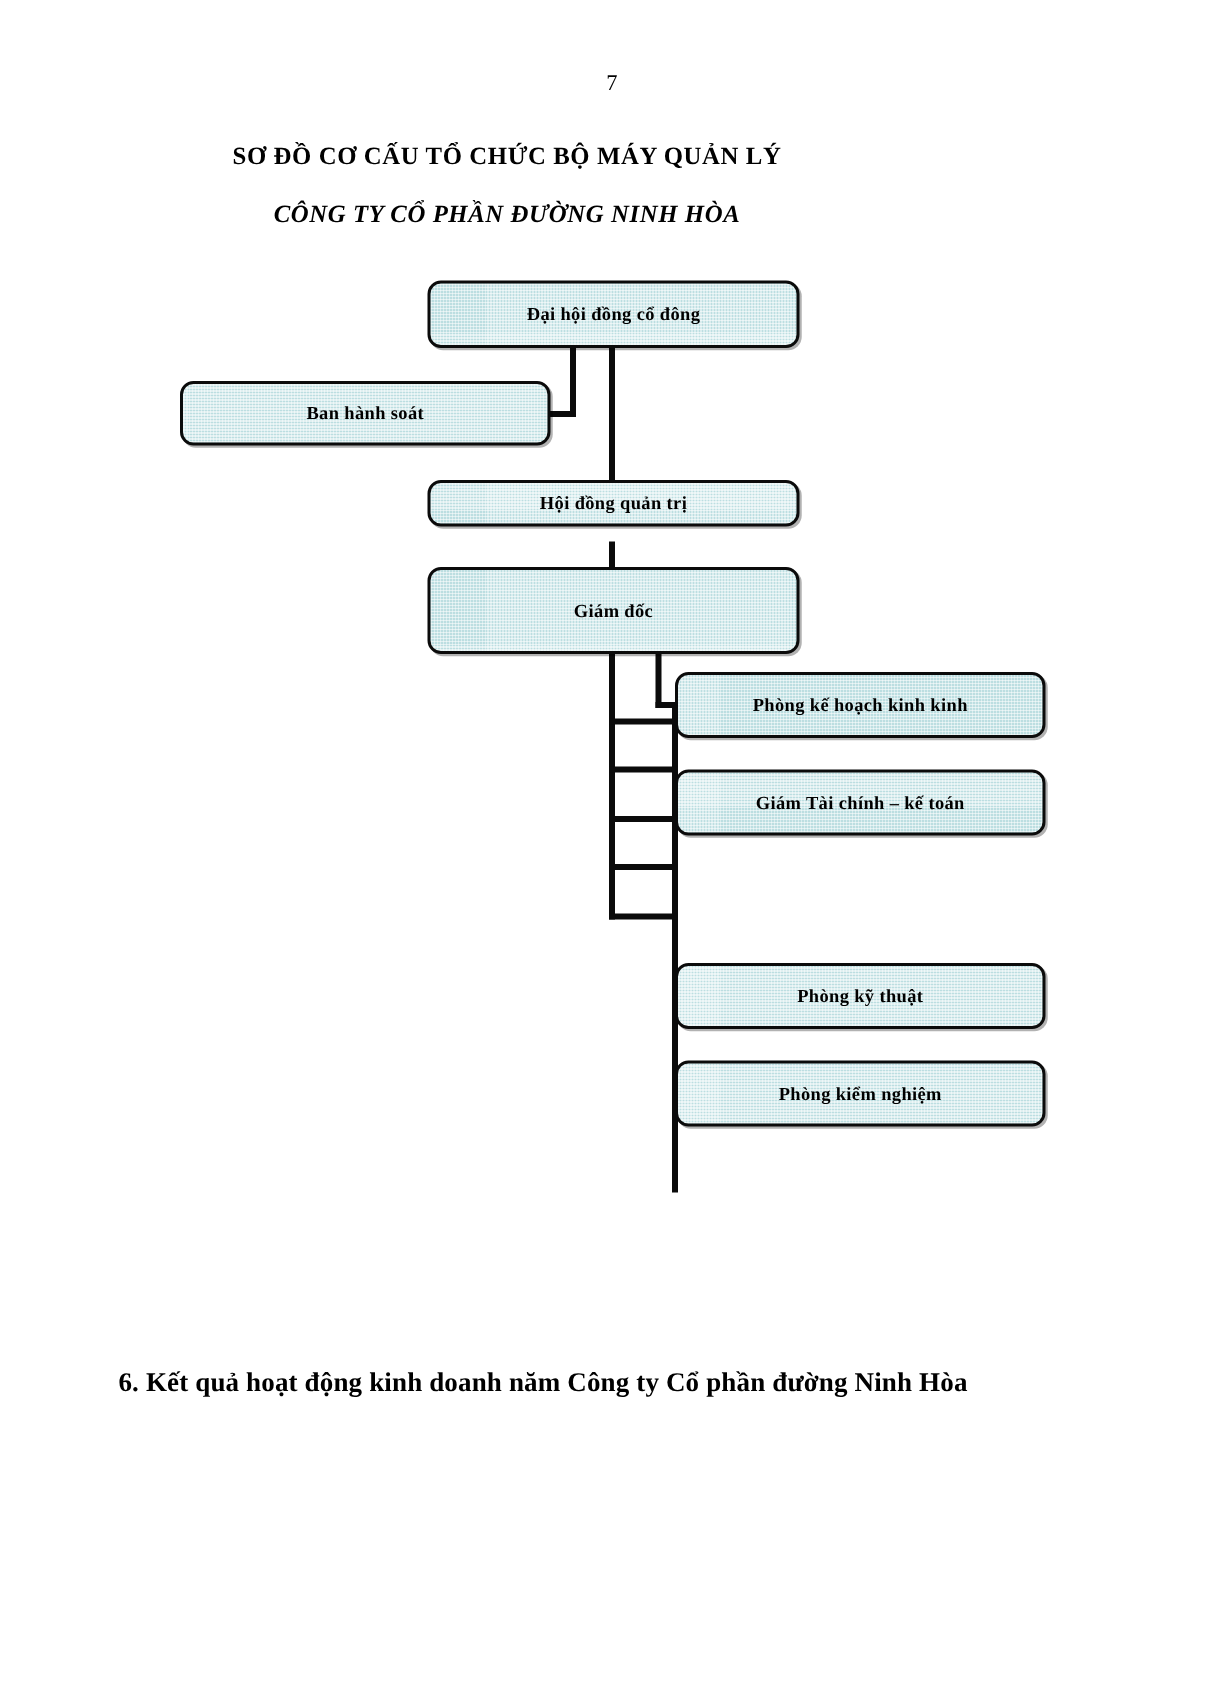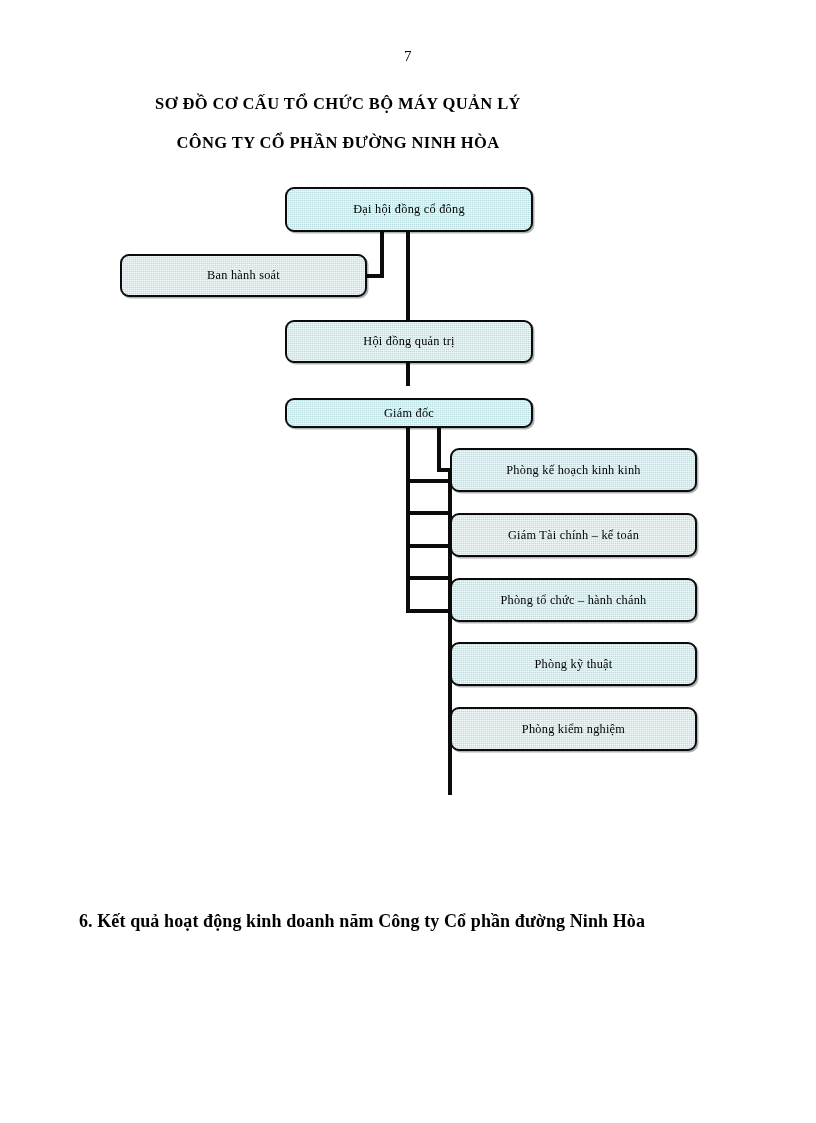--- a/index.html
+++ b/index.html
@@ -32,21 +32,21 @@
   .doc-title {
     position: absolute;
     left: 0;
     width: 676px;
     text-align: center;
     font-weight: bold;
     font-size: 16.5px;
     letter-spacing: 0.4px;
   }
   .doc-title.line1 { top: 94px; }
-  .doc-title.line2 { top: 133px; }
+  .doc-title.line2 { top: 133px; font-style: italic; }
 
   
   .caption {
     position: absolute;
     left: 0;
     top: 911px;
     width: 724px;
     text-align: center;
     font-weight: bold;
     font-size: 18px;
@@ -71,21 +71,21 @@
     background-image:
       repeating-linear-gradient(0deg,
         rgba(255,255,255,0.55) 0px, rgba(255,255,255,0.55) 1px,
         rgba(255,255,255,0) 1px, rgba(255,255,255,0) 2px),
       repeating-linear-gradient(90deg,
         rgba(255,255,255,0.45) 0px, rgba(255,255,255,0.45) 1px,
         rgba(255,255,255,0) 1px, rgba(255,255,255,0) 2px);
     display: flex;
     align-items: center;
     justify-content: center;
-    font-weight: normal;
+    font-weight: bold;
     font-size: 12.3px;
     letter-spacing: 0.25px;
     color: #000000;
     text-align: left;
     box-shadow: 1.5px 1.5px 0 rgba(0,0,0,0.30);
   }
 
   .conn {
     position: absolute;
     background: #0b0b0b;
@@ -124,39 +124,36 @@
     <div class="conn" style="left:406px; top:609px; width:46px; height:4px;"></div>
 
     <div class="node" style="left:285px; top:187px; width:248px; height:45px;">
       <span>Đại hội đồng cổ đông</span>
     </div>
 
     <div class="node" style="left:120px; top:254px; width:247px; height:43px;">
       <span>Ban hành soát</span>
     </div>
 
-    <div class="node" style="left:285px; top:320px; width:248px; height:43px;">
+    <div class="node" style="left:285px; top:320px; width:248px; height:31px;">
       <span>Hội đồng quản trị</span>
     </div>
 
-    <div class="node" style="left:285px; top:398px; width:248px; height:30px;">
+    <div class="node" style="left:285px; top:378px; width:248px; height:58px;">
       <span>Giám đốc</span>
     </div>
 
     <div class="node" style="left:450px; top:448px; width:247px; height:44px;">
       <span>Phòng kế hoạch kinh kinh</span>
     </div>
 
     <div class="node" style="left:450px; top:513px; width:247px; height:44px;">
       <span>Giám Tài chính – kế toán</span>
     </div>
 
-    <div class="node" style="left:450px; top:578px; width:247px; height:44px;">
-      <span>Phòng tổ chức – hành chánh</span>
-    </div>
 
     <div class="node" style="left:450px; top:707px; width:247px; height:44px;">
       <span>Phòng kiểm nghiệm</span>
     </div>
 
     <div class="node" style="left:450px; top:642px; width:247px; height:44px;">
       <span>Phòng kỹ thuật</span>
     </div>
 
 

